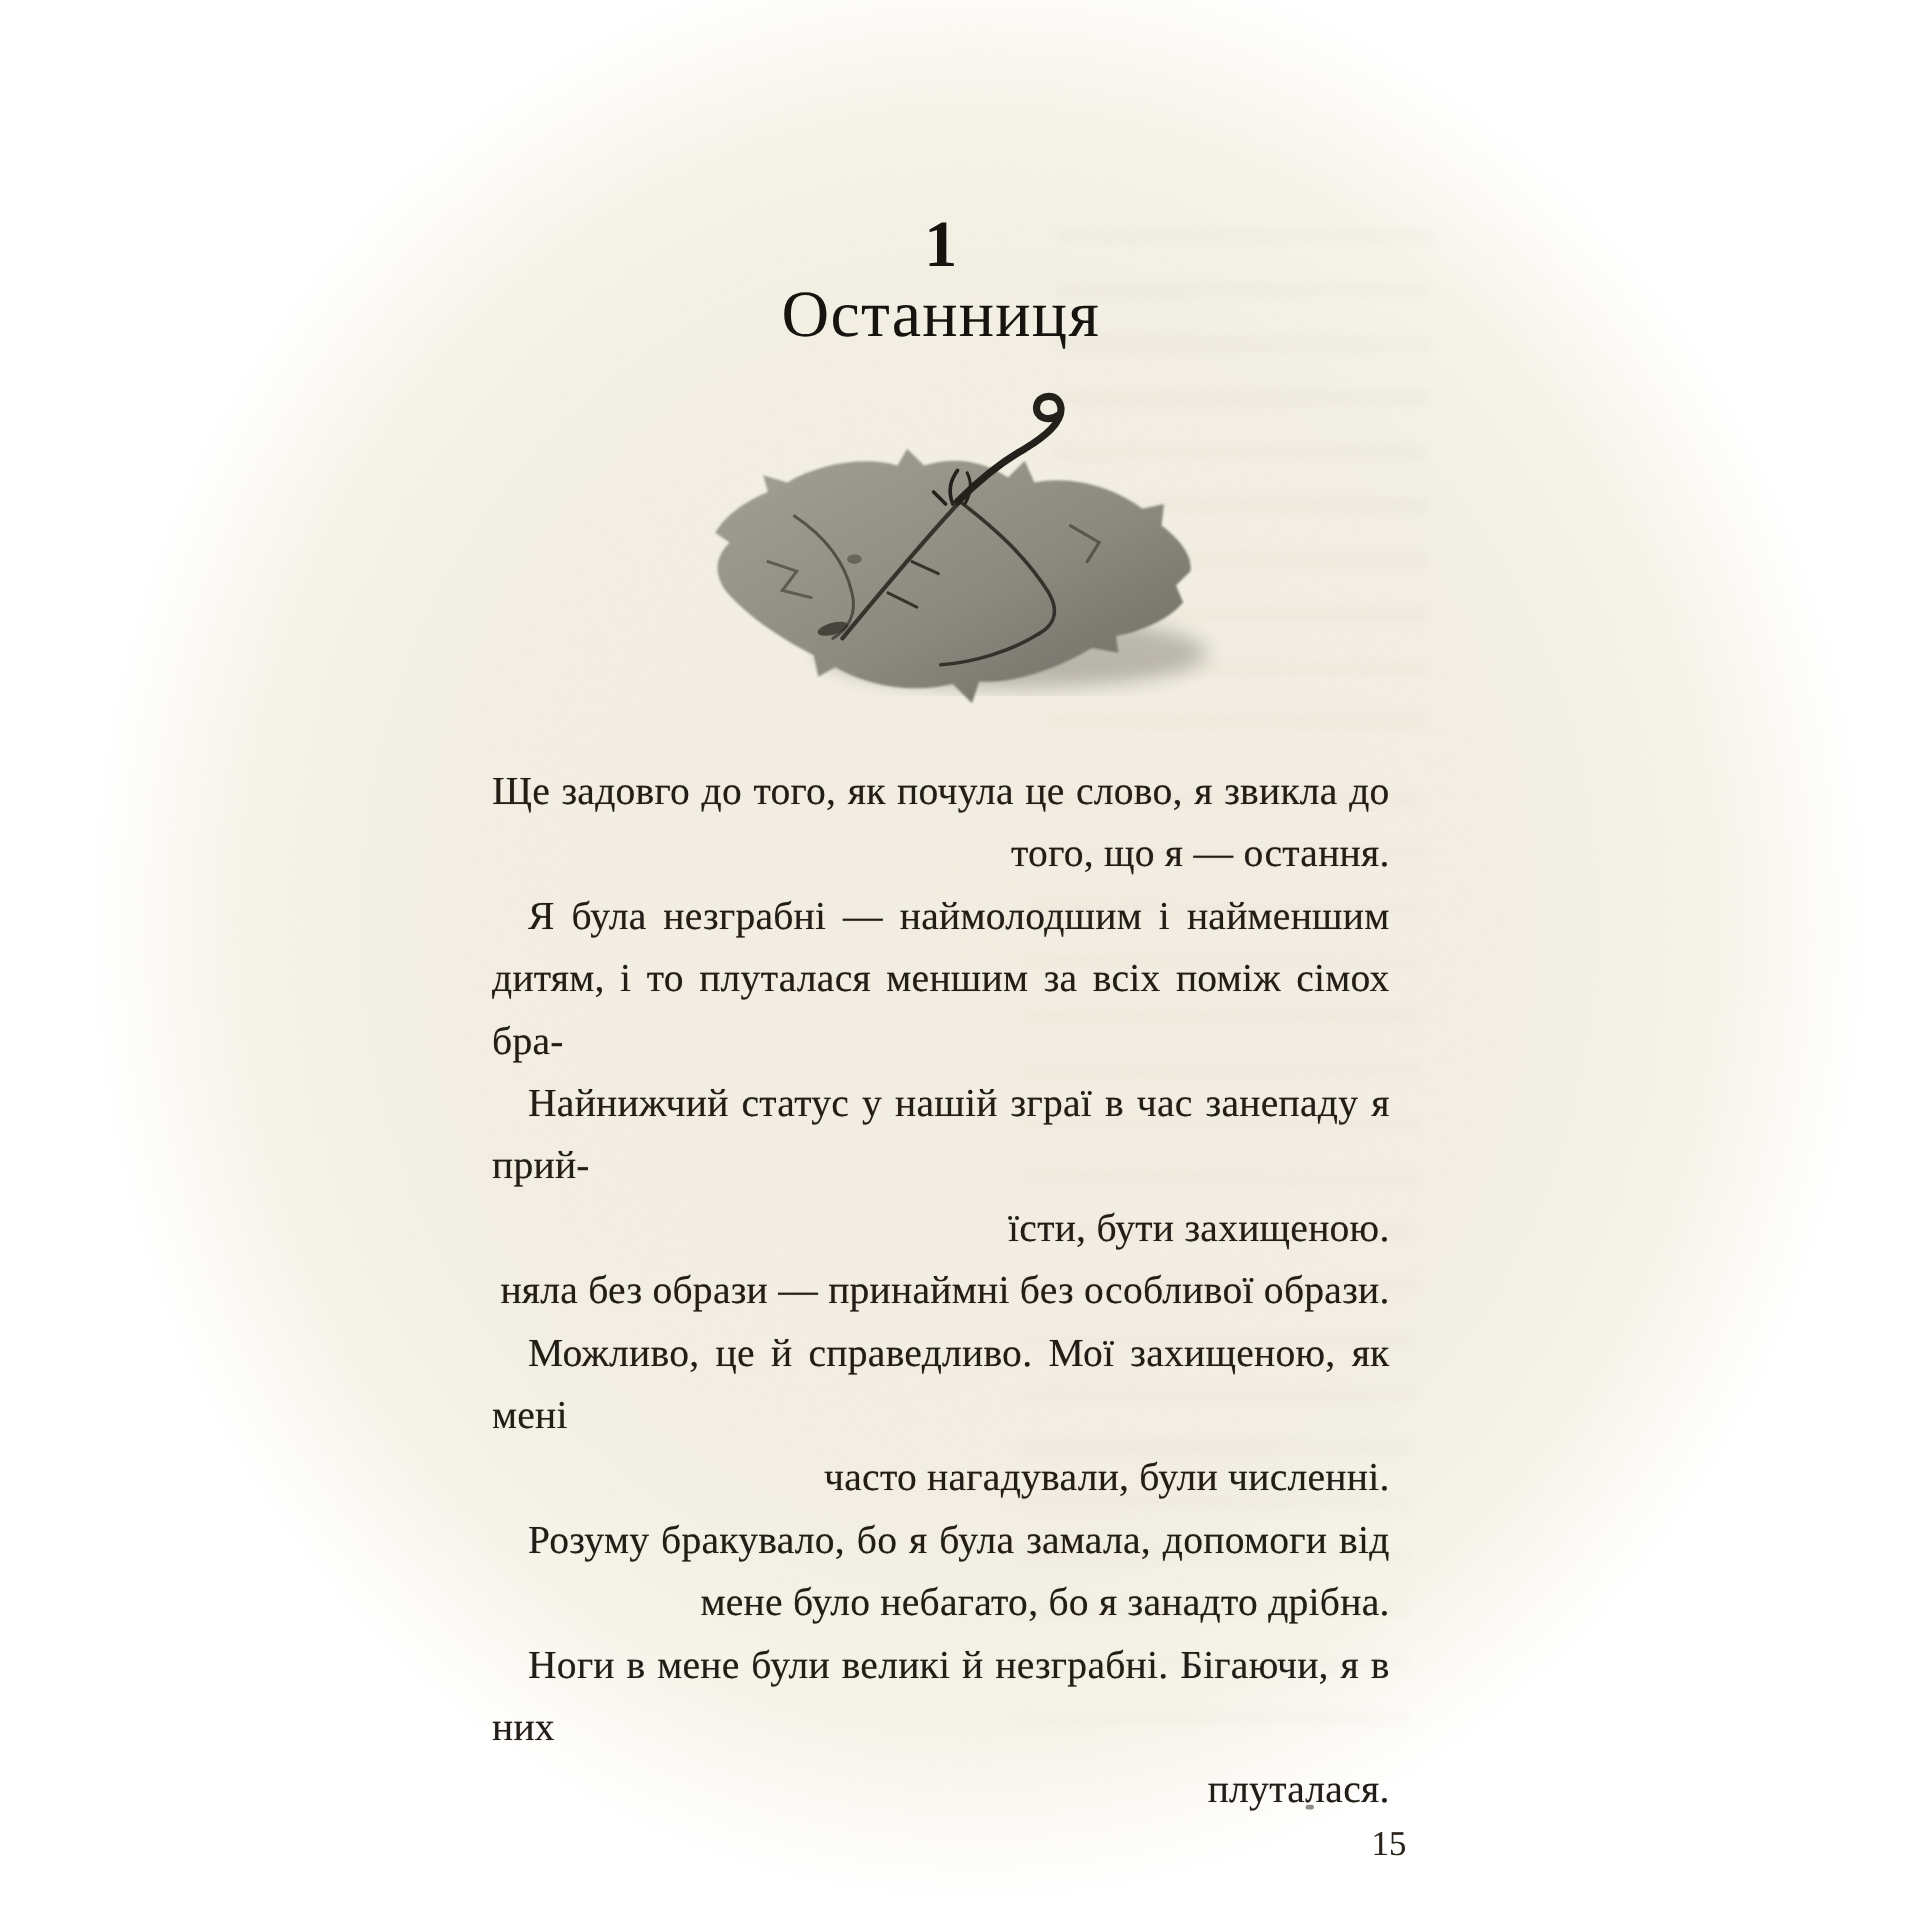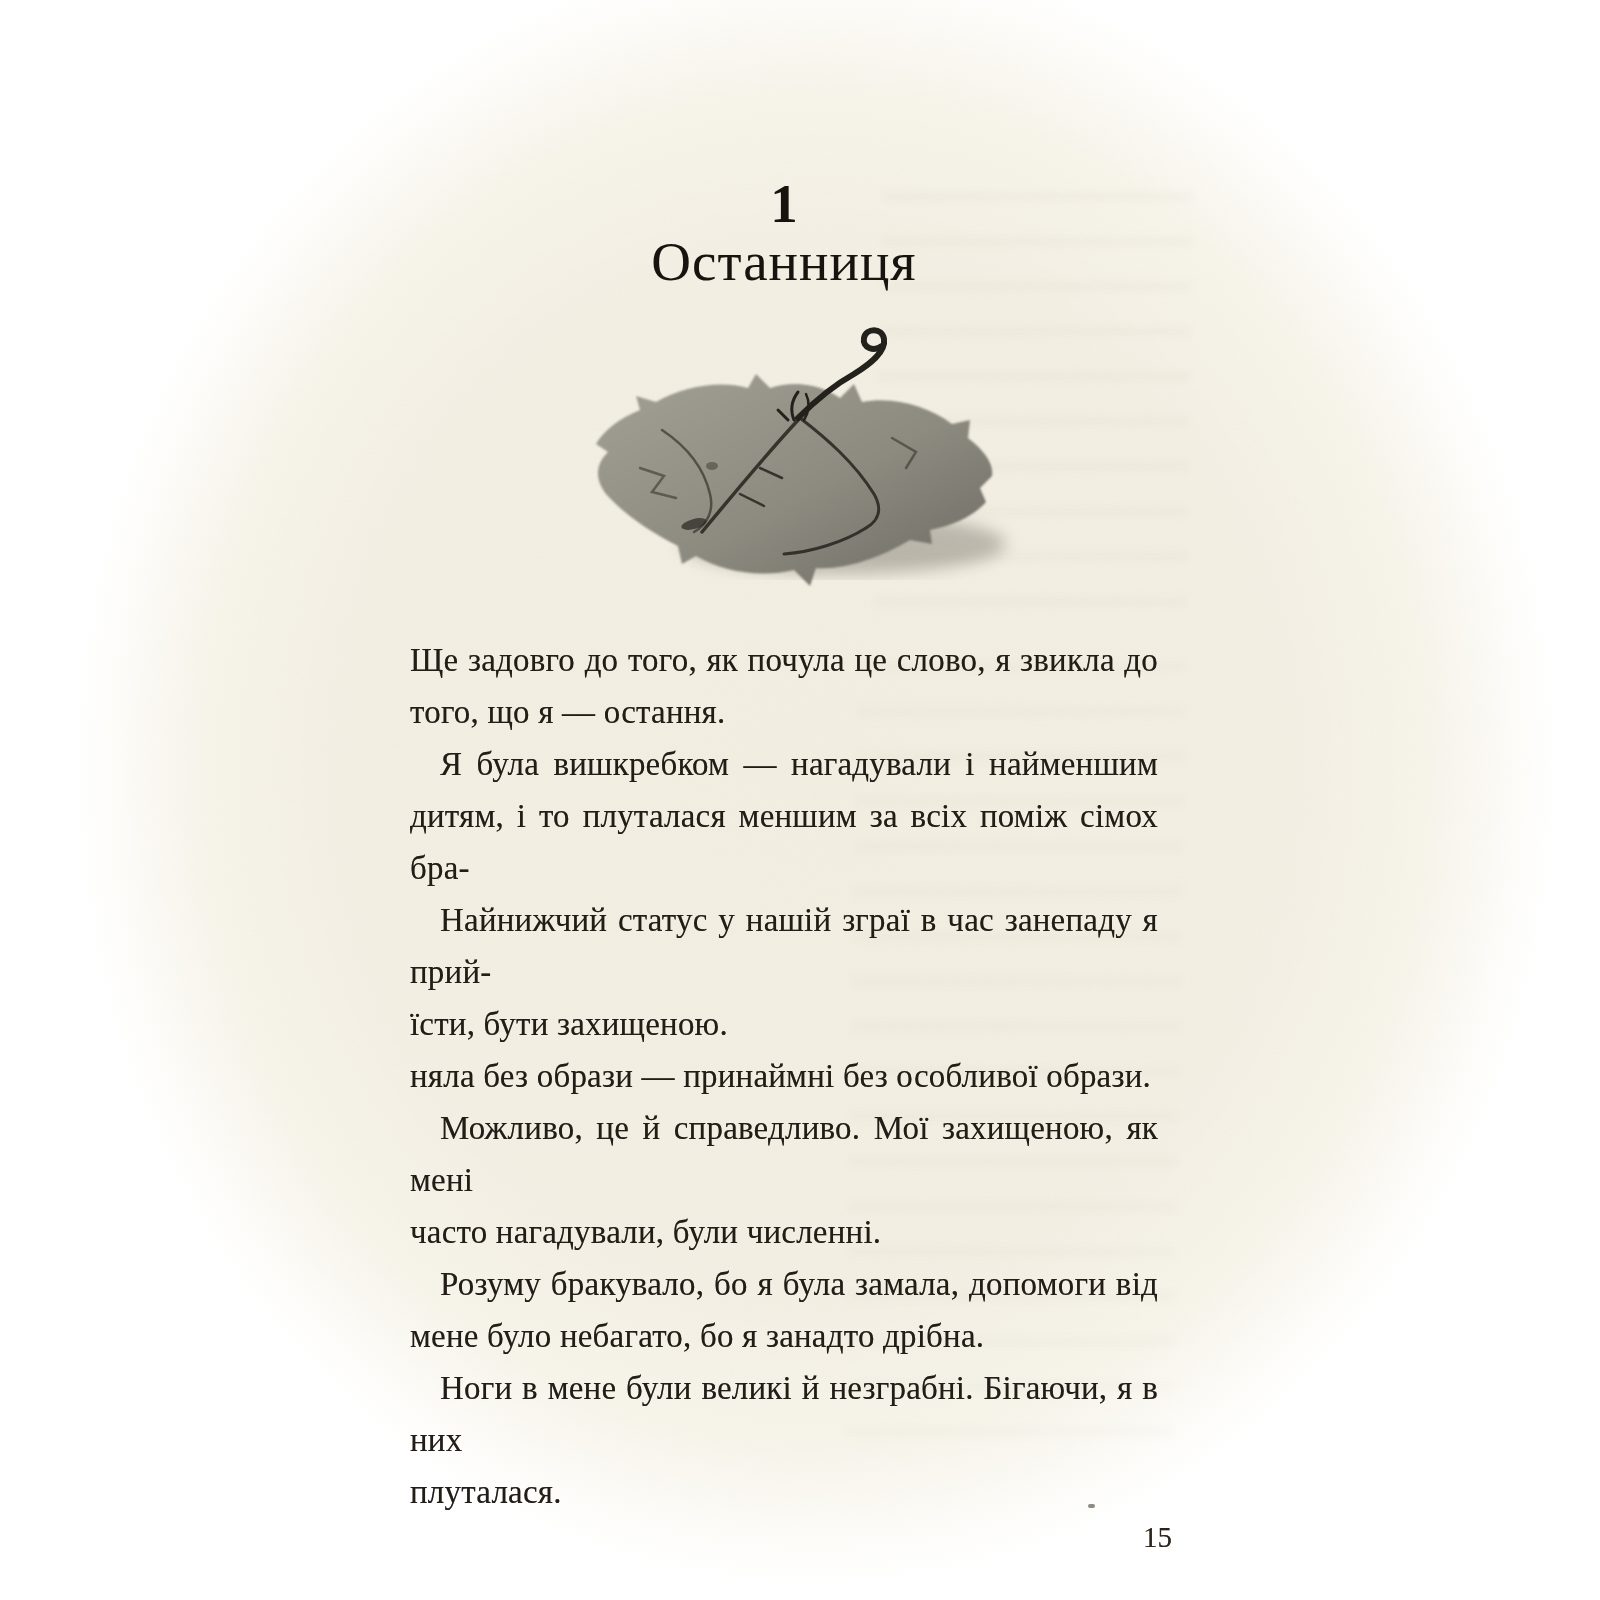--- a/index.html
+++ b/index.html
@@ -49,21 +49,21 @@
     text-align: center; font-weight: normal; font-size: 55px; line-height: 1;
     color: #17130f; letter-spacing: 1px;
   }
   .illo { position: absolute; top: 318px; left: 50%; transform: translateX(-50%); }
   .body {
     position: absolute; top: 634px; left: 0; width: 100%;
     font-size: 33px; line-height: 52px; color: #221d17;
     letter-spacing: .2px;
     text-shadow: 0 0 .6px rgba(34, 28, 20, .5);
   }
-  .line { text-align: left; }
+  .line { text-align: right; }
   .line.j { text-align: justify; text-align-last: justify; }
   .line.ind { text-indent: 30px; }
   .pagenum {
     position: absolute; top: 1520px; right: -14px;
     font-size: 29px; line-height: 1.2; color: #2b241c;
     text-shadow: 0 0 .5px rgba(43, 36, 28, .5);
   }
 </style>
 </head>
 <body>
@@ -148,21 +148,21 @@
           <path stroke-width="3" d="M 250 102 C 246 92 248 82 254 74"></path>
           <path stroke-width="3" d="M 244 102 L 234 92"></path>
           <path stroke-width="2.5" d="M 260 102 C 266 92 266 84 262 76"></path>
         </g>
       </svg>
     </div>
 
     <div class="body">
         <div class="line j">Ще задовго до того, як почула це слово, я звикла до</div>
         <div class="line">того, що я — остання.</div>
-        <div class="line j ind">Я була вишкребком — нагадували і найменшим</div>
+        <div class="line j ind">Я була незграбні — наймолодшим і найменшим</div>
         <div class="line j">дитям, і то плуталася меншим за всіх поміж сімох бра-</div>
         <div class="line j ind">Найнижчий статус у нашій зграї в час занепаду я прий-</div>
         <div class="line">їсти, бути захищеною.</div>
         <div class="line">няла без образи — принаймні без особливої образи.</div>
         <div class="line j ind">Можливо, це й справедливо. Мої захищеною, як мені</div>
         <div class="line">часто нагадували, були численні.</div>
         <div class="line j ind">Розуму бракувало, бо я була замала, допомоги від</div>
         <div class="line">мене було небагато, бо я занадто дрібна.</div>
         <div class="line j ind">Ноги в мене були великі й незграбні. Бігаючи, я в них</div>
         <div class="line">плуталася.</div>

